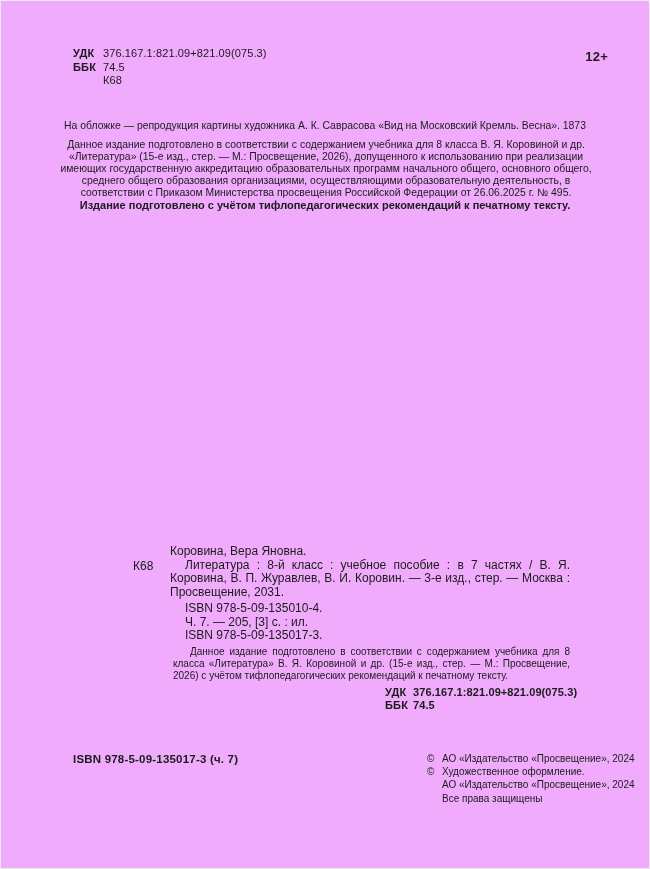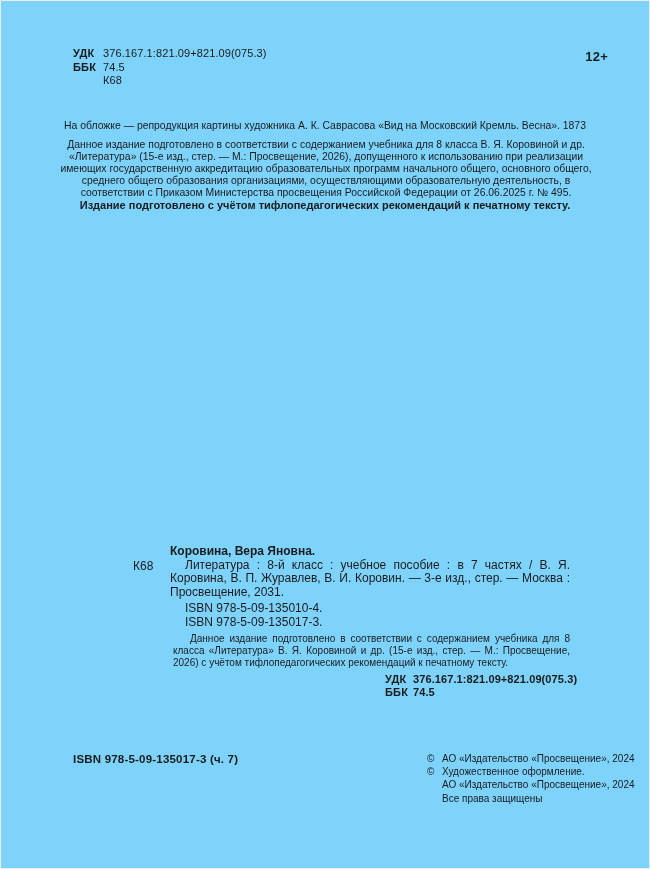--- a/index.html
+++ b/index.html
@@ -6,21 +6,21 @@
   body{
     width:650px;height:869px;
     background:#f4f4f4;
     font-family:"Liberation Sans","DejaVu Sans",sans-serif;
     color:#1b1b1b;
     -webkit-font-smoothing:antialiased;
   }
   .page{
     position:relative;
     width:650px;height:869px;
-    background:#7dd3fc;
+    background:#f0abfc;
     box-shadow:inset 0 0 0 1px #ececec;
     overflow:hidden;
   }
 
   
   .top-codes{
     position:absolute;top:47px;left:73px;
     font-size:11px;line-height:13.5px;
   }
   .code-row{display:flex;}
@@ -53,21 +53,21 @@
   .bib{
     position:absolute;top:545px;left:133px;width:437px;
     font-size:12px;line-height:13.6px;
   }
   .bib p{margin:0;}
   .bib-record{position:relative;padding-left:37px;}
   .bib-code{
     position:absolute;left:0;top:15px;
     font-size:12px;
   }
-  .bib-author{font-weight:bold;}
+  .bib-author{font-weight:normal;}
   .bib-desc{text-align:justify;text-indent:15px;}
   .bib-isbn-group{margin-top:3px;padding-left:52px;line-height:13.2px;}
   .bib-notes{
     margin-top:4px;padding-left:40px;
     font-size:10px;line-height:12px;
   }
   .bib-notes p{text-indent:17px;text-align:justify;}
   .bib-udk{
     margin-top:4px;padding-left:252px;
     font-size:11px;line-height:13px;font-weight:bold;
@@ -119,20 +119,21 @@
   <div class="typhlo-note">Издание подготовлено с учётом тифлопедагогических рекомендаций к печатному тексту.</div>
 
   <div class="bib">
     <div class="bib-record">
       <span class="bib-code">К68</span>
       <p class="bib-author">Коровина, Вера Яновна.</p>
       <p class="bib-desc">Литература : 8-й класс : учебное пособие : в 7 частях / В. Я. Коровина, В. П. Журавлев, В. И. Коровин. — 3-е изд., стер. — Москва : Просвещение, 2031.</p>
     </div>
     <div class="bib-isbn-group">
       <p>ISBN 978-5-09-135010-4.</p>
+      <p>Ч. 7. — 205, [3]  с. : ил.</p>
       <p>ISBN 978-5-09-135017-3.</p>
     </div>
     <div class="bib-notes">
       <p>Данное издание подготовлено в соответствии с содержанием учебника для 8 класса «Литература» В. Я. Коровиной и др. (15-е изд., стер. — М.: Просвещение, 2026) с учётом тифлопедагогических рекомендаций к печатному тексту.</p>
     </div>
     <div class="bib-udk">
       <div class="code-row">
         <span class="lbl">УДК</span>
         <span class="val">376.167.1:821.09+821.09(075.3)</span>
       </div>

